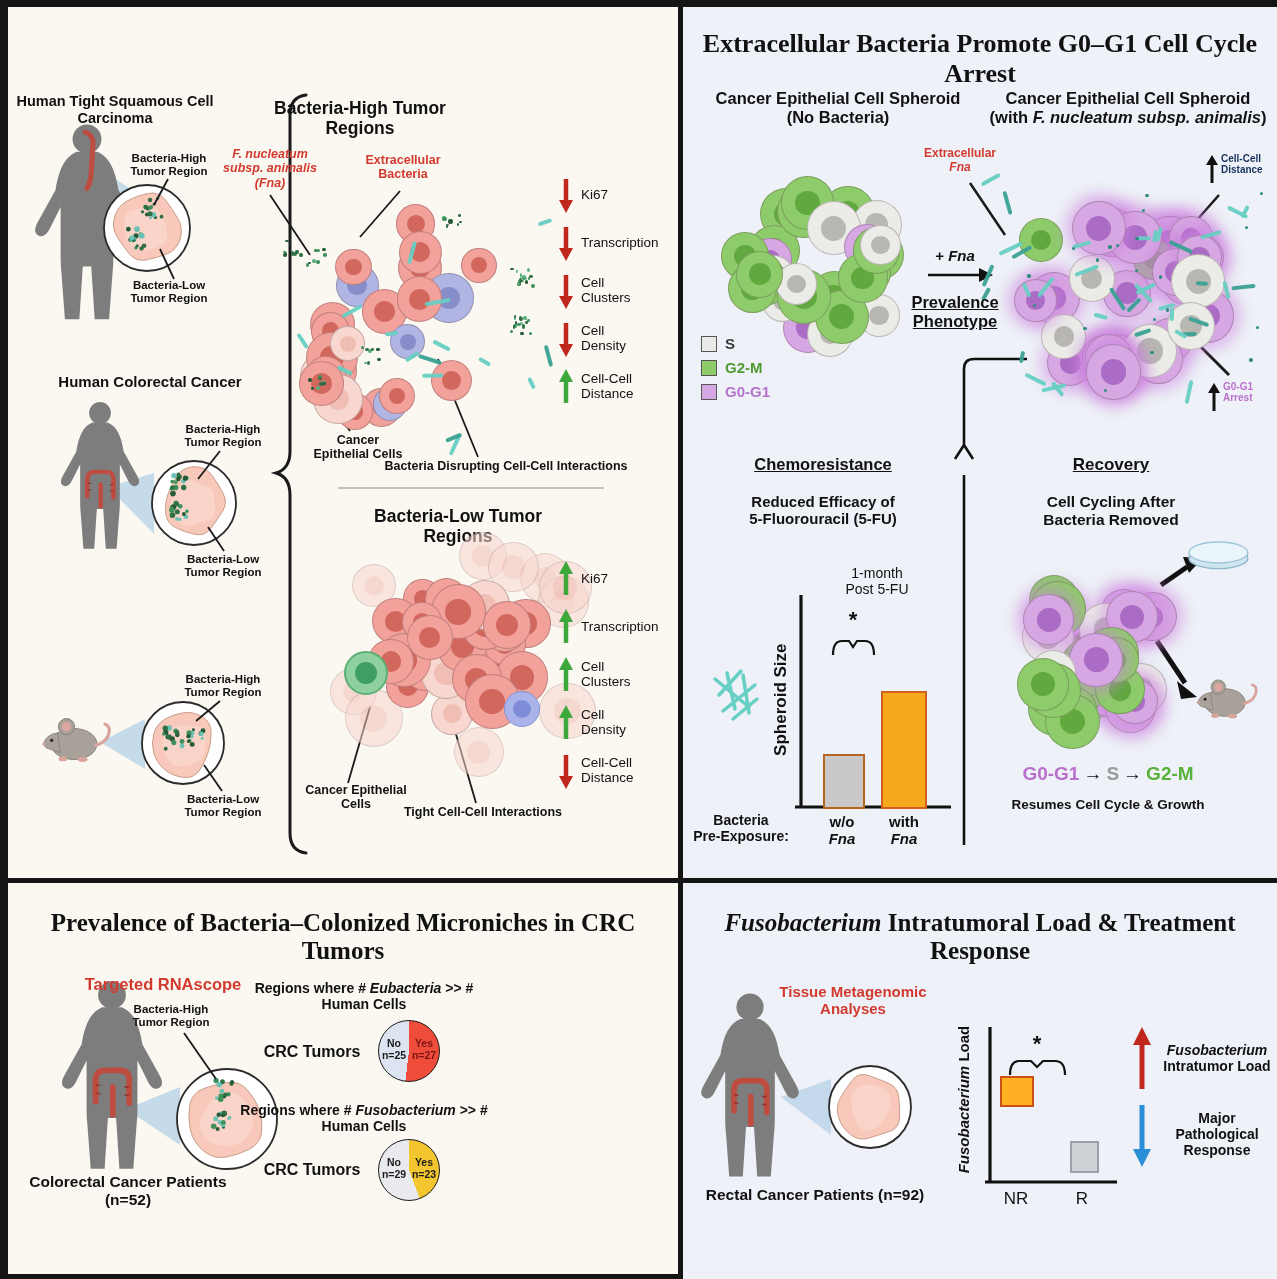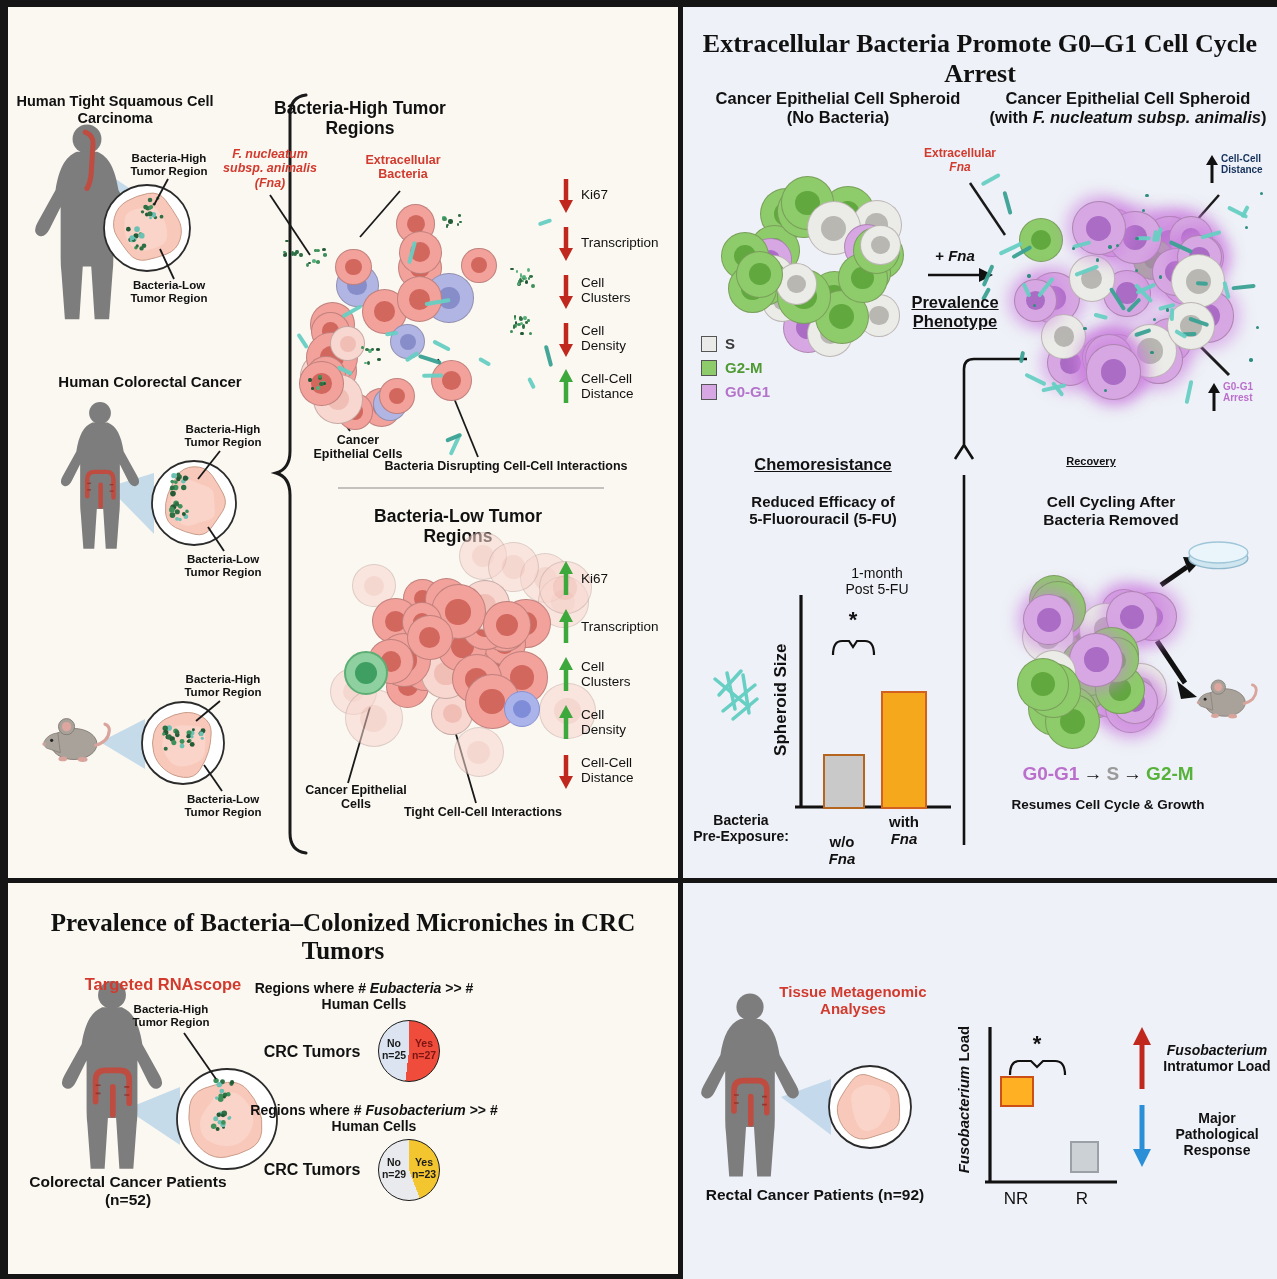--- a/index.html
+++ b/index.html
@@ -935,30 +935,30 @@
       <div>Post 5-FU</div>
     </div>
     <div class="abs ctr b" style="left:160px;top:600px;width:20px;font-size:22px;">*</div>
     <div class="abs ctr lbl" style="left:8px;top:683px;width:180px;font-size:17px;transform:rotate(-90deg);">Spheroid Size</div>
     <div class="abs" id="tr-bar1" style="left:140px;bottom:871px;"></div>
     <div class="abs" id="tr-bars" style="left:0;top:0;width:0;height:0;"></div>
     <div class="abs ctr lbl" style="left:2px;top:806px;width:112px;font-size:14px;">
       <div>Bacteria</div>
       <div>Pre-Exposure:</div>
     </div>
-    <div class="abs ctr lbl" style="left:132px;top:806px;width:54px;font-size:15px;margin-top:20px;">
+    <div class="abs ctr lbl" style="left:132px;top:806px;width:54px;font-size:15px;">
       <div>w/o</div>
       <div class="i">Fna</div>
     </div>
     <div class="abs ctr lbl" style="left:194px;top:806px;width:54px;font-size:15px;">
       <div>with</div>
       <div class="i">Fna</div>
     </div>
 
-    <div class="abs ctr lbl u" style="left:308px;top:448px;width:200px;font-size:11px;">Recovery</div>
+    <div class="abs ctr lbl u" style="left:328px;top:448px;width:200px;font-size:17px;">Recovery</div>
     <div class="abs ctr lbl" style="left:328px;top:486px;width:200px;font-size:15.5px;">
       <div>Cell Cycling After</div>
       <div>Bacteria Removed</div>
     </div>
     <div class="abs" id="tr-rec-spheroid" style="left:310px;top:528px;width:205px;height:235px;">
         <div class="cell" style="left: 88.6228px; top: 109.644px; width: 48.6092px; height: 48.6092px; background: rgb(142, 203, 107); opacity: 1;">
           <div class="nuc" style="left: 12.6384px; top: 12.6384px; width: 23.3324px; height: 23.3324px; background: rgb(97, 168, 62);"></div>
         </div>
         <div class="cell" style="left: 74.5306px; top: 132.715px; width: 49.4958px; height: 49.4958px; background: rgb(142, 203, 107); opacity: 1;">
           <div class="nuc" style="left: 12.8689px; top: 12.8689px; width: 23.758px; height: 23.758px; background: rgb(97, 168, 62);"></div>
@@ -1093,21 +1093,21 @@
     <div class="abs ctr lbl" style="left:118px;top:120px;width:90px;font-size:11.5px;">Bacteria-High Tumor Region</div>
     <div class="abs ctr lbl" style="left:2px;top:290px;width:236px;font-size:15.5px;">Colorectal Cancer Patients (n=52)</div>
 
     <div class="abs ctr lbl" style="left:222px;top:98px;width:268px;font-size:14px;"><span>Regions where # </span><span style="font-style: italic;">Eubacteria</span><span> &gt;&gt; # Human Cells</span></div>
     <div class="abs ctr lbl" style="left:244px;top:160px;width:120px;font-size:16px;">CRC Tumors</div>
     <div class="pie" id="bl-pie1" style="left: 370px; top: 137px; width: 60px; height: 60px; background: conic-gradient(rgb(240, 76, 60) 0deg, rgb(240, 76, 60) 186.923deg, rgb(219, 228, 240) 186.923deg, rgb(219, 228, 240) 360deg);">
         <div class="pl" style="left:2px;top:17px;width:26px;color:#1b1b1b">No<br>n=25</div>
         <div class="pl" style="right:1px;top:17px;width:28px;color:#7a1410">Yes<br>n=27</div>
       </div>
 
-    <div class="abs ctr lbl" style="left:222px;top:220px;width:288px;font-size:14px;"><span>Regions where # </span><span style="font-style: italic;">Fusobacterium</span><span> &gt;&gt; # Human Cells</span></div>
+    <div class="abs ctr lbl" style="left:212px;top:220px;width:288px;font-size:14px;"><span>Regions where # </span><span style="font-style: italic;">Fusobacterium</span><span> &gt;&gt; # Human Cells</span></div>
     <div class="abs ctr lbl" style="left:244px;top:278px;width:120px;font-size:16px;">CRC Tumors</div>
     <div class="pie" id="bl-pie2" style="left: 370px; top: 256px; width: 60px; height: 60px; background: conic-gradient(rgb(243, 197, 46) 0deg, rgb(243, 197, 46) 159.231deg, rgb(232, 234, 237) 159.231deg, rgb(232, 234, 237) 360deg);">
         <div class="pl" style="left:2px;top:17px;width:26px;color:#1b1b1b">No<br>n=29</div>
         <div class="pl" style="right:1px;top:17px;width:28px;color:#1b1b1b">Yes<br>n=23</div>
       </div>
   </div>
 
   <div class="panel cool" id="br" style="left:683px;top:883px;width:594px;height:396px;">
     <svg class="abs" width="594" height="396" style="left:0;top:0">
       <polygon points="98,214 148,196 148,252" fill="#b9d3e9" opacity="0.8"></polygon>
@@ -1123,20 +1123,21 @@
         <line x1="302" y1="299" x2="434" y2="299" stroke="#111" stroke-width="3.2"></line>
         <path d="M327,192 Q327,178 336,178 L348,178 L354,184 L360,178 L372,178 Q382,178 382,192" stroke="#111" stroke-width="2.2" fill="none"></path>
       </g>
       <g>
         <line x1="459" y1="206" x2="459" y2="160" stroke="#c0281e" stroke-width="5"></line>
         <polygon points="450,162 468,162 459,144" fill="#c0281e"></polygon>
         <line x1="459" y1="222" x2="459" y2="268" stroke="#2b8fd8" stroke-width="5"></line>
         <polygon points="450,266 468,266 459,284" fill="#2b8fd8"></polygon>
       </g>
     </svg>
+    <div class="abs ctr serif b" style="left:0;top:26px;width:594px;font-size:25px;"><span style="font-style: italic;">Fusobacterium</span><span> Intratumoral Load &amp; Treatment Response</span></div>
     <div class="abs ctr lbl" style="left:80px;top:100px;width:180px;font-size:15px;color:#d23a2e;">
       <div>Tissue Metagenomic</div>
       <div>Analyses</div>
     </div>
     <div class="abs ctr lbl" style="left:12px;top:303px;width:240px;font-size:15.5px;">Rectal Cancer Patients (n=92)</div>
     <div class="abs ctr lbl" style="left:196px;top:208px;width:170px;font-size:15px;transform:rotate(-90deg);"><span style="font-style: italic;">Fusobacterium</span><span> Load</span></div>
     <div class="abs ctr b" style="left:344px;top:148px;width:20px;font-size:22px;">*</div>
     <div class="abs" id="br-points"></div>
     <div class="abs ctr lbl" style="left:312px;top:306px;width:42px;font-size:17px;font-weight:400;">NR</div>
     <div class="abs ctr lbl" style="left:384px;top:306px;width:30px;font-size:17px;font-weight:400;">R</div>

